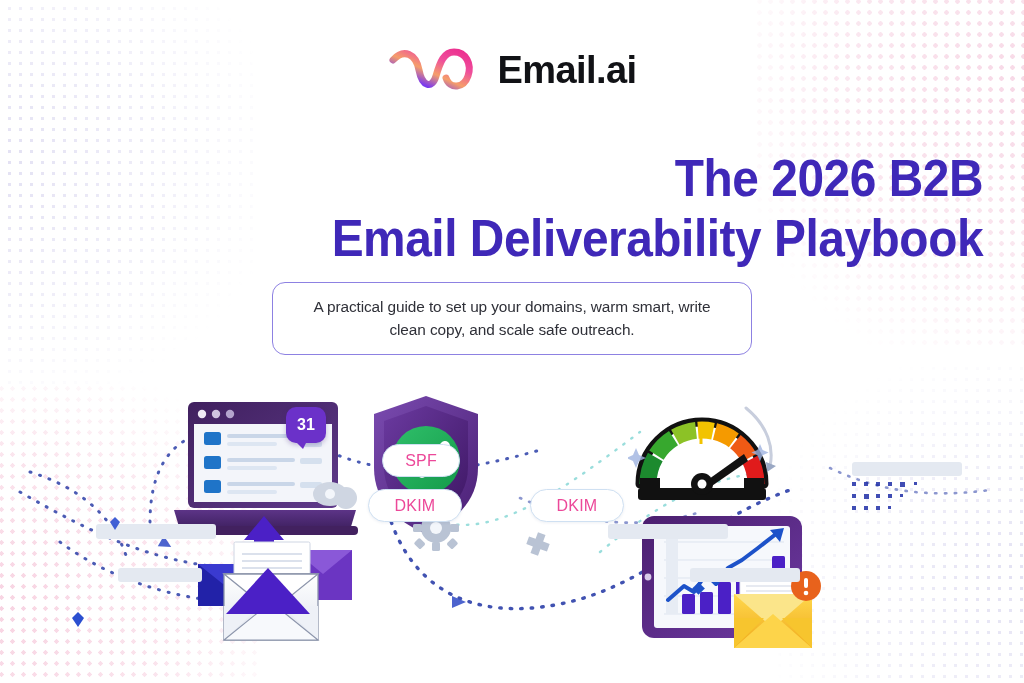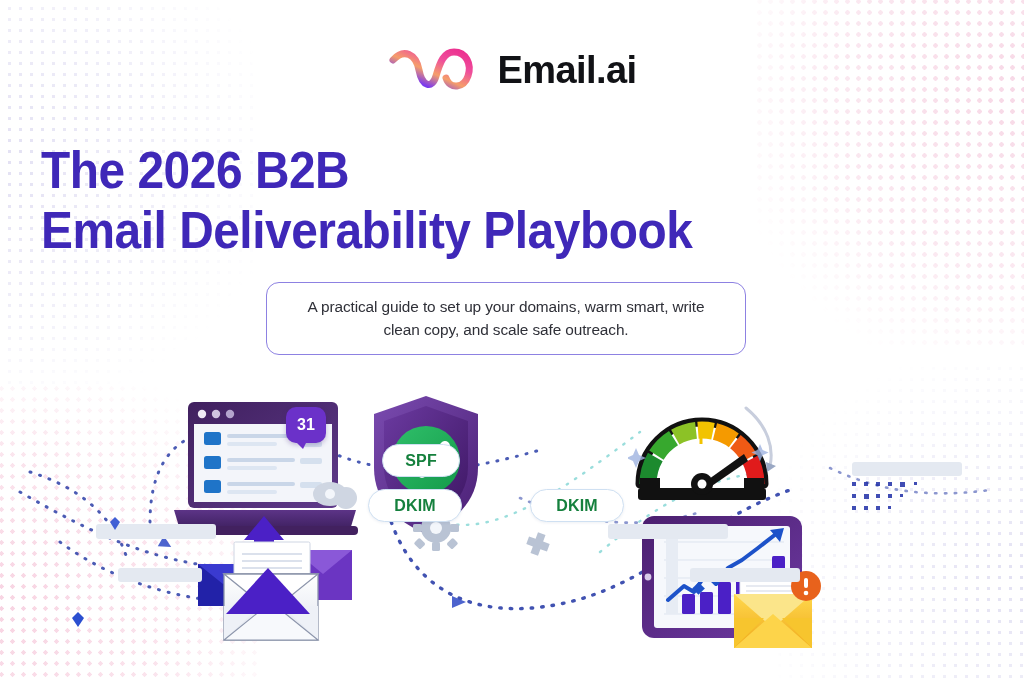--- a/index.html
+++ b/index.html
@@ -74,38 +74,38 @@
     font-size: 38px;
     font-weight: 700;
     letter-spacing: -0.6px;
     color: #111216;
     line-height: 1;
   }
 
   
   #title-block {
     position: absolute;
-    top: 140px; left: 0; right: 0;
-    text-align: left;
+    top: 148px; left: 0; right: 0;
+    text-align: right;
   }
   .title-line {
     font-family: "Liberation Sans Narrow", "Liberation Sans", sans-serif;
     font-weight: 700;
     font-size: 52px;
     line-height: 1.16;
     letter-spacing: -0.5px;
     color: #3f28b8;
     transform: scaleX(0.92);
   }
 
   
   #subtitle-box {
     position: absolute;
     top: 282px;
-    left: 266px;
+    left: 272px;
     width: 480px;
     box-sizing: border-box;
     padding: 12px 36px 13px;
     border: 1.4px solid #8d81e2;
     border-radius: 13px;
     background: rgba(255,255,255,0.65);
     text-align: center;
   }
   #subtitle-text {
     font-size: 15.4px;
@@ -139,22 +139,22 @@
 
   
   .pill {
     position: absolute;
     display: flex;
     align-items: center;
     justify-content: center;
     background: #ffffff;
     border: 1.5px solid #cfe0f2;
     border-radius: 20px;
-    color: #15803d;
-    font-weight: 700;
+    color: #ec4899;
+    font-weight: 400;
     font-size: 16px;
     letter-spacing: .2px;
     box-shadow: 0 1px 3px rgba(40,60,110,.08);
   }
   #pill-spf   { left: 382px; top: 444px; width: 76px; height: 31px; }
   #pill-dkim  { left: 368px; top: 489px; width: 92px; height: 31px; }
   #pill-dmarc { left: 530px; top: 489px; width: 92px; height: 31px; }
 
   
   #badge-23 {

